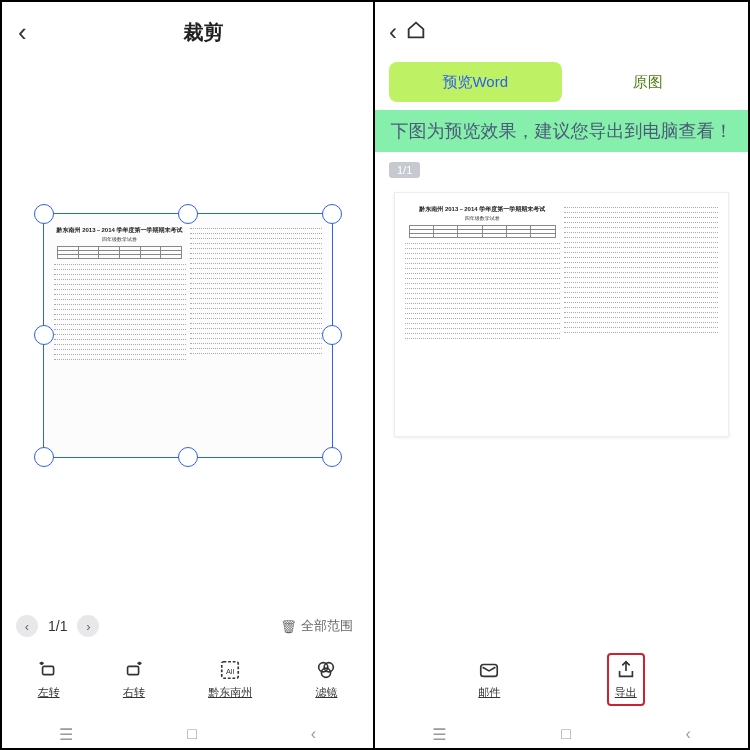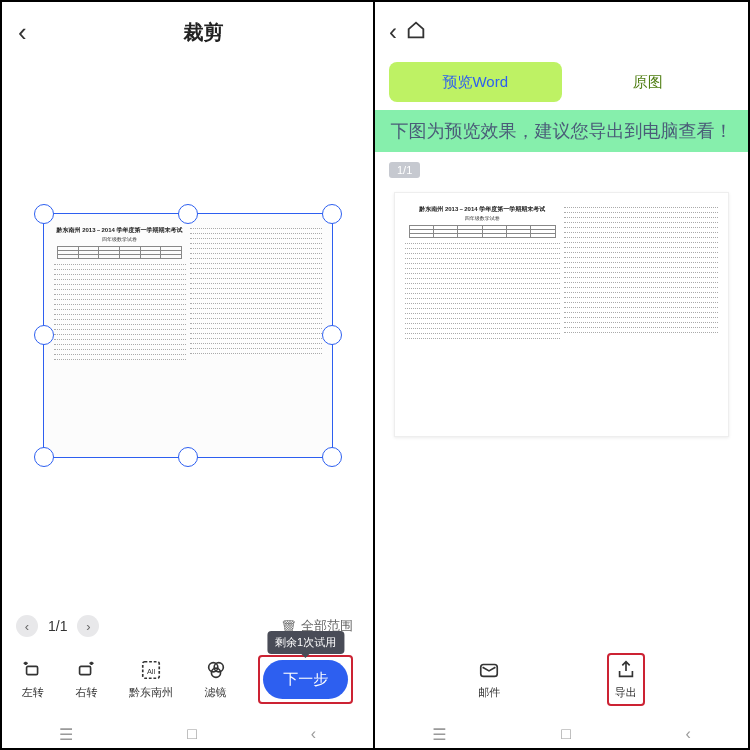--- a/index.html
+++ b/index.html
@@ -27,21 +27,21 @@
   .doc-sub { text-align:center; font-size:5px; margin-bottom:3px;color:#333;}
   .doc-table { width: 95%; margin: 1px auto 3px; border-collapse: collapse; }
   .doc-table td { border: 0.5px solid #888; height: 4px; width:10px;}
   .doc-line { height: 3px; border-bottom: 0.5px dotted #aaa; margin: 2px 0; }
 
   .l-pager { height: 36px; display: flex; align-items: center; padding: 0 14px; gap: 10px; font-size: 14px; color: #333; }
   .arrow-circ { width: 22px; height: 22px; border-radius: 50%; background: #e8e8ea; color:#666; display:flex;align-items:center;justify-content:center;font-size:13px; }
   .delete-page { margin-left:auto; display:flex; align-items:center; gap:4px; color:#666; font-size:13px; padding:2px 6px;}
 
   .l-toolbar { height: 76px; display: flex; align-items: center; justify-content: space-around; padding: 0 4px 6px; position:relative;}
-  .tool { display: flex; flex-direction: column; align-items: center; gap: 4px; font-size: 11px; color: #333; }
+  .tool { display: flex; flex-direction: column; align-items: center; gap: 4px; font-size: 11px; color: #333; text-decoration: underline; }
   .tool-icon { width: 22px; height: 22px; display:flex;align-items:center;justify-content:center; }
   .next-btn { background: #2d5ff0; color: #fff; border-radius: 22px; padding: 10px 20px; font-size: 15px; font-weight: 500; position:relative;}
   .next-wrap { position:relative; border:2px solid #c23; border-radius:4px; padding:3px;}
   .tooltip { position:absolute; top:-26px; left:50%; transform:translateX(-50%); background:#494c57; color:#fff; font-size:11px; padding:4px 8px; border-radius:4px; white-space:nowrap;}
   .tooltip:after{content:"";position:absolute;top:100%;left:50%;transform:translateX(-50%);border:4px solid transparent;border-top-color:#494c57;}
 
   .sys-nav { height: 28px; display:flex; align-items:center; justify-content:space-around; color:#9a9a9a; font-size:16px; }
 
   
   .r-header { height: 60px; display:flex; align-items:center; padding: 0 14px; gap:8px;}
@@ -213,24 +213,20 @@
       <div class="tool">
         <div class="tool-icon">
             <svg width="22" height="22" viewBox="0 0 24 24" fill="none" stroke="#333" stroke-width="1.8">
               <circle cx="9" cy="9" r="5"></circle>
               <circle cx="15" cy="9" r="5"></circle>
               <circle cx="12" cy="15" r="5"></circle>
             </svg>
           </div>
         <span>滤镜</span>
       </div>
-      <div class="next-wrap">
-        <div class="tooltip">剩余1次试用</div>
-        <div class="next-btn">下一步</div>
-      </div>
     </div>
 
     <div class="sys-nav">
       <span>☰</span>
       <span>□</span>
       <span>‹</span>
     </div>
   </div>
 
   <div class="pane right">

